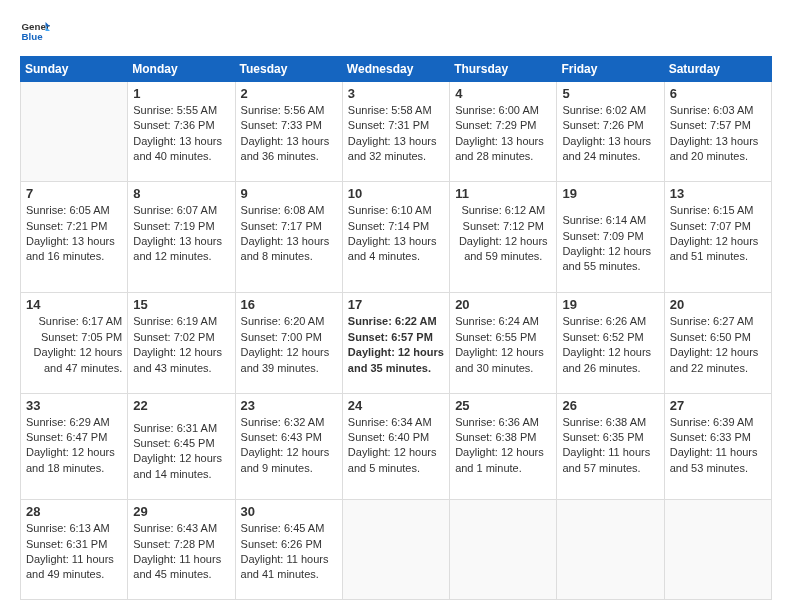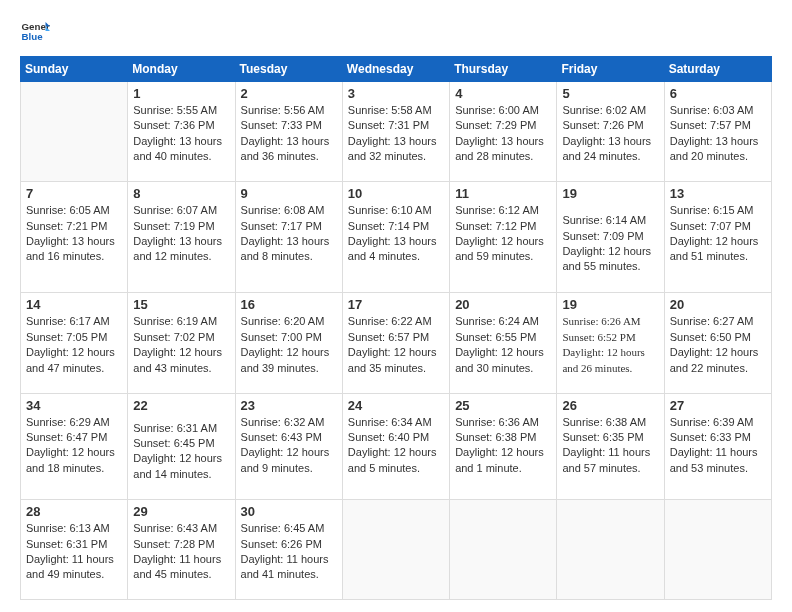--- a/index.html
+++ b/index.html
@@ -187,21 +187,21 @@
           </td>
           <td>
             <div class="day-number">10</div>
             <div class="day-info" style="white-space: pre-line;">Sunrise: 6:10 AM
 Sunset: 7:14 PM
 Daylight: 13 hours
 and 4 minutes.</div>
           </td>
           <td>
             <div class="day-number">11</div>
-            <div class="day-info" style="white-space: pre-line;">Sunrise: 6:12 AM
+            <div class="day-info" style="white-space: pre-line; text-align: center;">Sunrise: 6:12 AM
 Sunset: 7:12 PM
 Daylight: 12 hours
 and 59 minutes.</div>
           </td>
           <td>
             <div class="day-number">19</div>
             <div class="day-info" style="white-space: pre-line; margin-top: 12px;">Sunrise: 6:14 AM
 Sunset: 7:09 PM
 Daylight: 12 hours
 and 55 minutes.</div>
@@ -210,71 +210,71 @@
             <div class="day-number">13</div>
             <div class="day-info" style="white-space: pre-line;">Sunrise: 6:15 AM
 Sunset: 7:07 PM
 Daylight: 12 hours
 and 51 minutes.</div>
           </td>
         </tr>
         <tr class="week-row">
           <td>
             <div class="day-number">14</div>
-            <div class="day-info" style="white-space: pre-line;">Sunrise: 6:17 AM
+            <div class="day-info" style="white-space: pre-line; text-align: right;">Sunrise: 6:17 AM
 Sunset: 7:05 PM
 Daylight: 12 hours
 and 47 minutes.</div>
           </td>
           <td>
             <div class="day-number">15</div>
             <div class="day-info" style="white-space: pre-line;">Sunrise: 6:19 AM
 Sunset: 7:02 PM
 Daylight: 12 hours
 and 43 minutes.</div>
           </td>
           <td>
             <div class="day-number">16</div>
             <div class="day-info" style="white-space: pre-line;">Sunrise: 6:20 AM
 Sunset: 7:00 PM
 Daylight: 12 hours
 and 39 minutes.</div>
           </td>
           <td>
             <div class="day-number">17</div>
-            <div class="day-info" style="white-space: pre-line;">Sunrise: 6:22 AM
+            <div class="day-info" style="white-space: pre-line; font-weight: bold;">Sunrise: 6:22 AM
 Sunset: 6:57 PM
 Daylight: 12 hours
 and 35 minutes.</div>
           </td>
           <td>
             <div class="day-number">20</div>
             <div class="day-info" style="white-space: pre-line;">Sunrise: 6:24 AM
 Sunset: 6:55 PM
 Daylight: 12 hours
 and 30 minutes.</div>
           </td>
           <td>
             <div class="day-number">19</div>
-            <div class="day-info" style="white-space: pre-line; font-family: Liberation Serif, serif;">Sunrise: 6:26 AM
+            <div class="day-info" style="white-space: pre-line;">Sunrise: 6:26 AM
 Sunset: 6:52 PM
 Daylight: 12 hours
 and 26 minutes.</div>
           </td>
           <td>
             <div class="day-number">20</div>
             <div class="day-info" style="white-space: pre-line;">Sunrise: 6:27 AM
 Sunset: 6:50 PM
 Daylight: 12 hours
 and 22 minutes.</div>
           </td>
         </tr>
         <tr class="week-row">
           <td>
-            <div class="day-number">34</div>
+            <div class="day-number">33</div>
             <div class="day-info" style="white-space: pre-line;">Sunrise: 6:29 AM
 Sunset: 6:47 PM
 Daylight: 12 hours
 and 18 minutes.</div>
           </td>
           <td>
             <div class="day-number">22</div>
             <div class="day-info" style="white-space: pre-line; margin-top: 8px;">Sunrise: 6:31 AM
 Sunset: 6:45 PM
 Daylight: 12 hours

